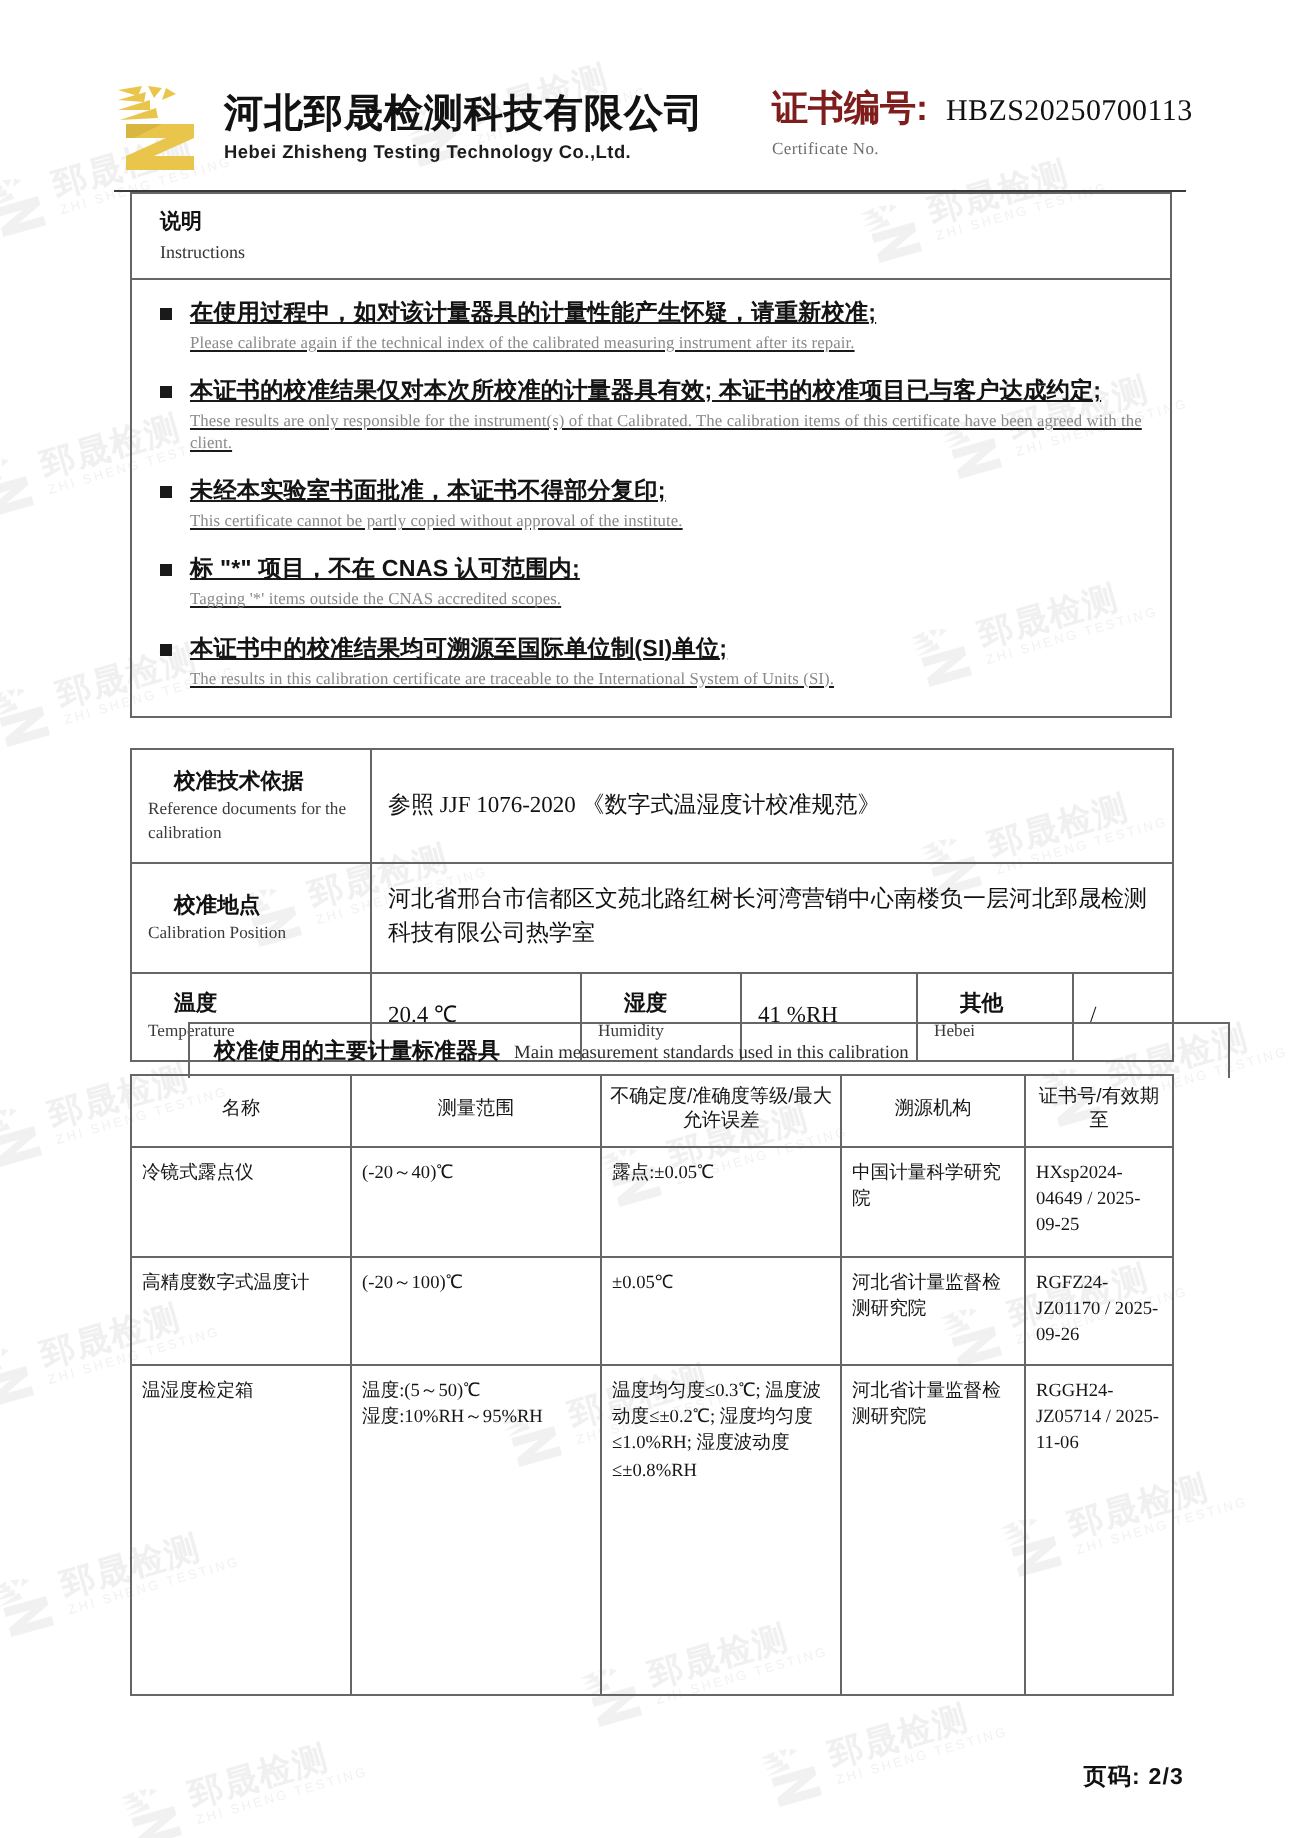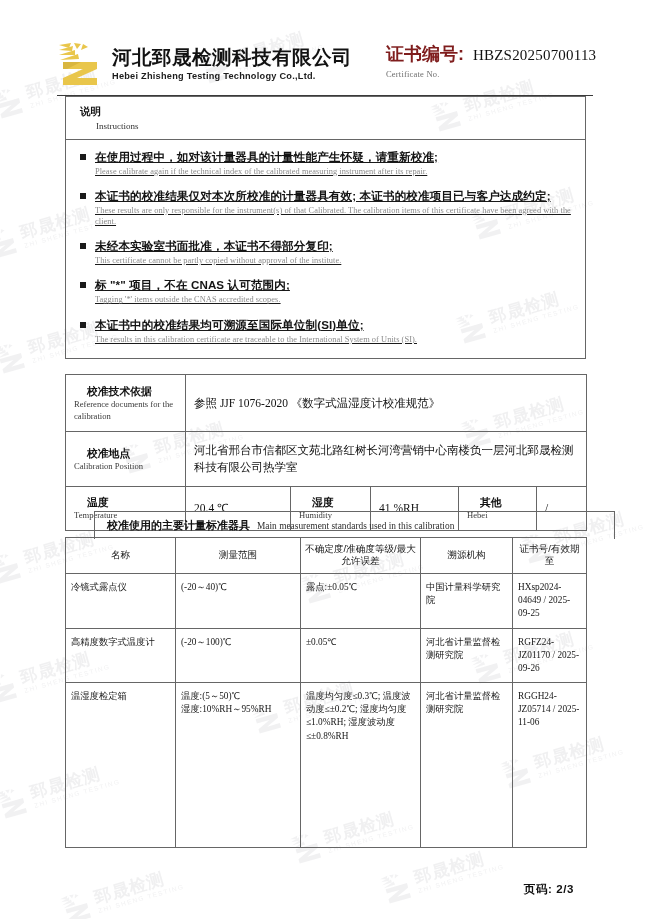--- a/index.html
+++ b/index.html
@@ -176,21 +176,20 @@
     font-weight: bold;
     font-size: 10.5px;
     color: #121212;
     line-height: 1.3;
   }
   #instr-title-en {
     font-size: 9px;
     color: #333;
     line-height: 1.35;
     margin-top: 1px;
-    margin-left: 16px;
   }
   #instr-list {
     padding: 9px 12px 11px 14px;
     text-decoration: underline;
   }
   .instr-item {
     display: flex;
     align-items: flex-start;
     margin-bottom: 11px;
   }
@@ -311,21 +310,21 @@
   }
   #std-table td.filler { height: 150px; }
 
   
   #footer {
     position: absolute;
     left: 0;
     top: 879px;
     width: 650px;
     text-align: right;
-    padding-right: 76px;
+    padding-right: 58px;
     box-sizing: border-box;
   }
   #page-no {
     font-family: "Liberation Sans", sans-serif;
     font-weight: bold;
     font-size: 11.5px;
     color: #111;
     letter-spacing: 0.6px;
   }
 </style>

